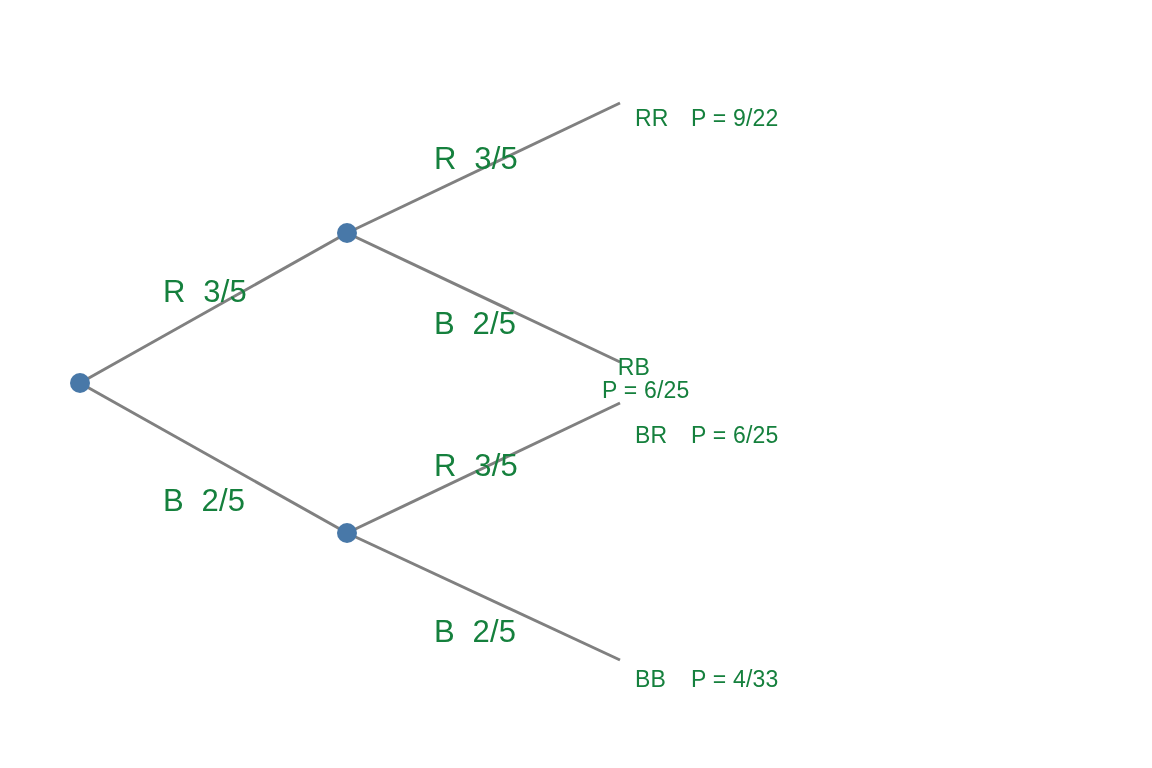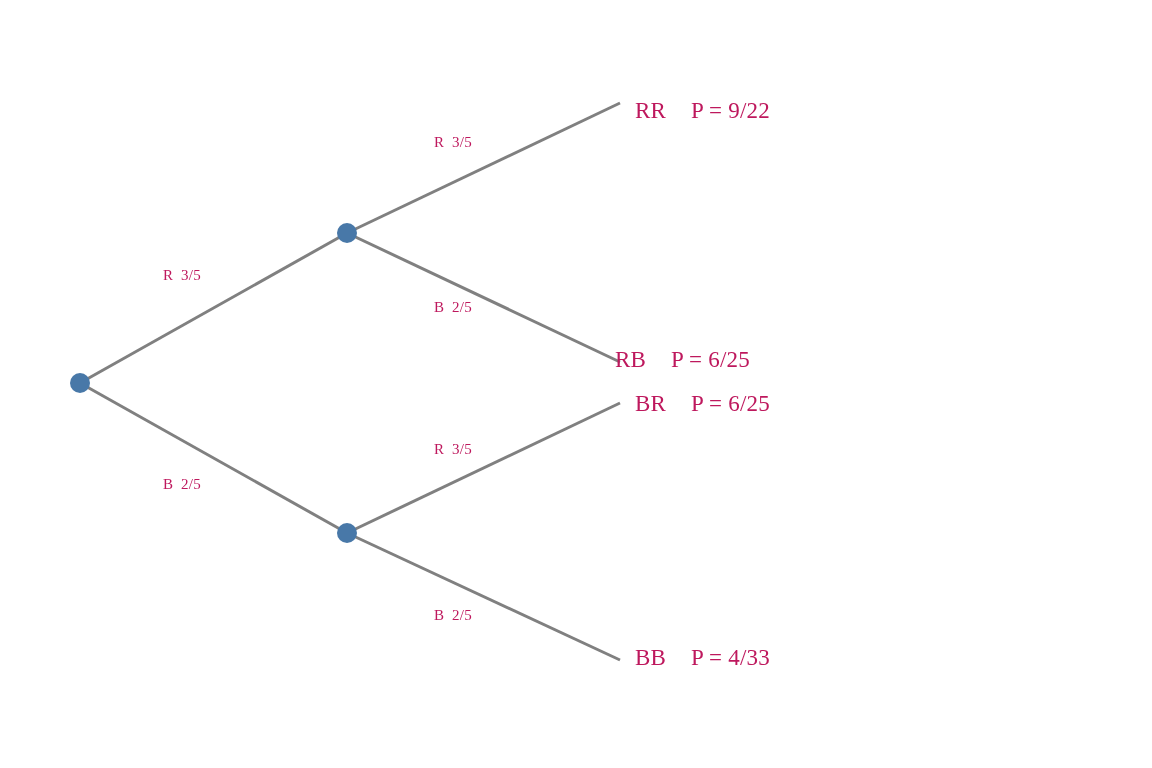--- a/index.html
+++ b/index.html
@@ -31,29 +31,30 @@
     stroke: #808080;
     stroke-width: 3;
     stroke-linecap: butt;
   }
   .tree-node {
     fill: #4878a8;
     stroke: none;
   }
   .diagram-label {
     position: absolute;
-    color: #be185d;
-    font-family: Liberation Serif, serif;
+    color: #15803d;
+    font-family: Liberation Sans, sans-serif;
     font-size: 23px;
     line-height: 1;
     white-space: pre;
     letter-spacing: 0.2px;
+    margin-top: 8px;
   }
   .branch-label {
-    font-size: 15px;
+    font-size: 31px;
   }
   .outcome-label {
     font-size: 23px;
   }
   .outcome-row {
     position: absolute;
     display: flex;
     align-items: center;
     white-space: pre;
   }
@@ -96,28 +97,28 @@
 
   <div class="diagram-label branch-label" style="left:434px; top:442px;">R  3/5</div>
 
   <div class="diagram-label branch-label" style="left:434px; top:608px;">B  2/5</div>
 
   <div class="outcome-row diagram-label outcome-label" style="left:635px; top:99px;">
     <span class="outcome-name">RR</span>
     <span class="outcome-prob">P = 9/22</span>
   </div>
 
-  <div class="outcome-row diagram-label outcome-label" style="left:615px; top:348px;">
+  <div class="outcome-row diagram-label outcome-label" style="left:602px; top:348px;flex-direction:column;">
     <span class="outcome-name">RB</span>
     <span class="outcome-prob">P = 6/25</span>
   </div>
 
-  <div class="outcome-row diagram-label outcome-label" style="left:635px; top:392px;">
+  <div class="outcome-row diagram-label outcome-label" style="left:635px; top:416px;">
     <span class="outcome-name">BR</span>
     <span class="outcome-prob">P = 6/25</span>
   </div>
 
-  <div class="outcome-row diagram-label outcome-label" style="left:635px; top:646px;">
+  <div class="outcome-row diagram-label outcome-label" style="left:635px; top:660px;">
     <span class="outcome-name">BB</span>
     <span class="outcome-prob">P = 4/33</span>
   </div>
 
 </div>
 
 </body></html>

